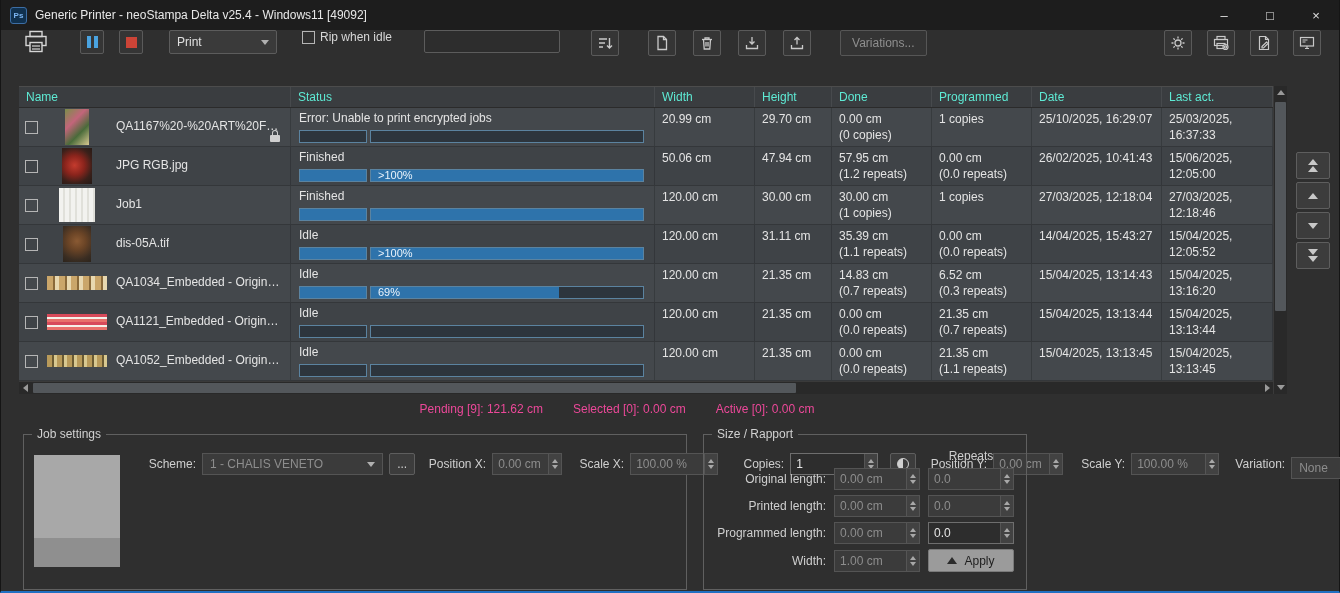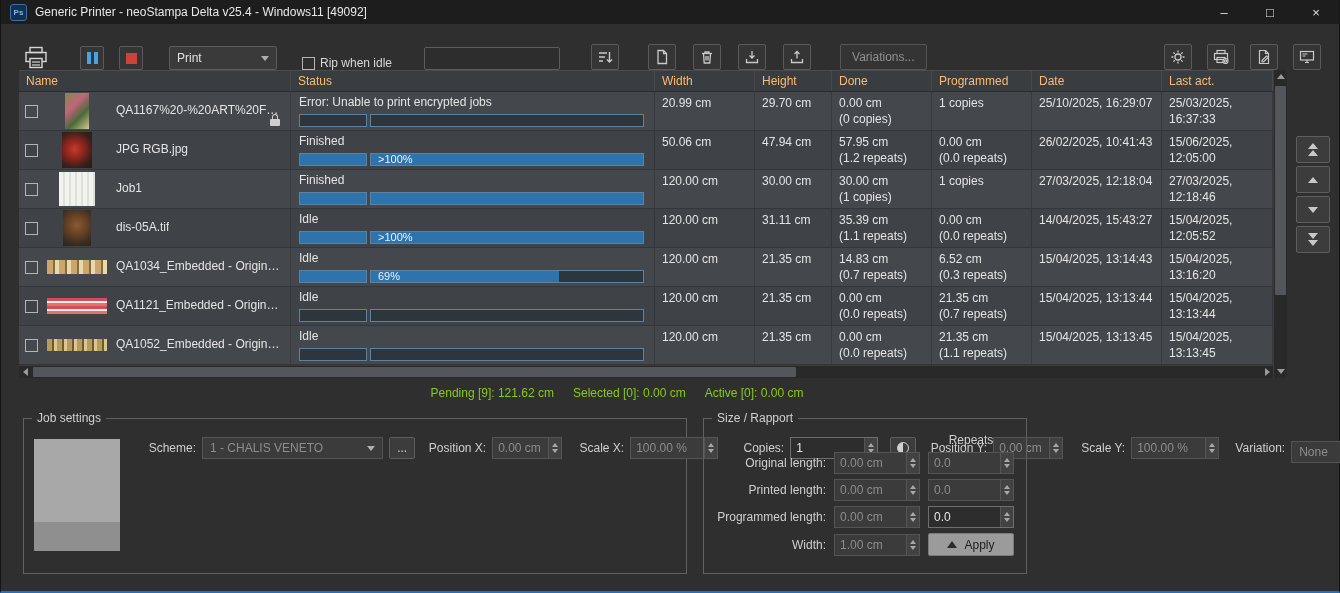--- a/index.html
+++ b/index.html
@@ -4,29 +4,29 @@
 <style>
   * { box-sizing: border-box; margin: 0; padding: 0; }
   html,body { width:1340px; height:593px; overflow:hidden; background:#1a1a1a; }
   body { font-family:"Liberation Sans", sans-serif; font-size:12px; color:#e2e2e2; }
 
   .window { width:1340px; height:593px; display:flex; flex-direction:column;
     background:#2f2f2f; border-left:1px solid #151515; border-right:1px solid #151515;
     border-bottom:2px solid #2170c2; }
 
   
-  .titlebar { height:24px; background:#1d1d1d; display:flex; align-items:center; padding-left:9px; flex:0 0 auto; }
+  .titlebar { height:30px; background:#1d1d1d; display:flex; align-items:center; padding-left:9px; flex:0 0 auto; }
   .app-icon { width:17px; height:17px; border-radius:3px; background:#10314f; border:1px solid #3d6ea5;
     color:#7db6f2; font-size:8px; font-weight:bold; display:flex; align-items:center; justify-content:center; margin-right:8px; }
   .title { color:#e8e8e8; font-size:12px; flex:1; }
   .win-controls { display:flex; height:30px; }
   .win-btn { width:46px; height:30px; display:flex; align-items:center; justify-content:center; color:#e0e0e0; font-size:13px; }
 
   
-  .toolbar { height:46px; display:flex; align-items:flex-end; padding:0 18px 0 22px; flex:0 0 auto; gap:15px; }
+  .toolbar { height:56px; display:flex; align-items:flex-start; padding:0 18px 0 22px; flex:0 0 auto; gap:15px; }
   .tbtn { width:28px; height:26px; background:#353535; border:1px solid #5a5a5a; border-radius:2px;
     display:flex; align-items:center; justify-content:center; flex:0 0 auto; }
   .pp-btn { width:24px; height:24px; }
   .pause-bars { display:flex; gap:3px; }
   .pause-bars i { display:block; width:4px; height:12px; background:#4aa3e0; }
   .stop-sq { width:11px; height:11px; background:#cc4437; }
   .combo { height:24px; background:#3a3a3a; border:1px solid #5c5c5c; border-radius:2px;
     display:flex; align-items:center; padding:0 7px; color:#e0e0e0; }
   .combo .cval { flex:1; white-space:nowrap; overflow:hidden; text-overflow:ellipsis; }
   .carrow { width:0; height:0; border-left:4px solid transparent; border-right:4px solid transparent;
@@ -40,21 +40,21 @@
   .variations-btn { height:26px; background:#343434; border:1px solid #565656; border-radius:2px;
     color:#8f8f8f; padding:0 11px; font-size:12px; margin-left:14px; font-family:inherit; }
   .tspacer { flex:1; }
   .printer-main { margin-right:16px; display:flex; align-items:center; }
 
   
   .table-area { display:flex; flex:0 0 auto; height:308px; padding:0 0 0 18px; }
   .grid-wrap { flex:1; display:flex; flex-direction:column; min-width:0; }
   .thead, .trow { display:grid; grid-template-columns:272px 364px 100px 77px 100px 100px 130px 1fr; }
   .thead { height:22px; background:#3a3d40; border-top:1px solid #4c4c4c; border-bottom:1px solid #2b2b2b; }
-  .thead .hcell { padding:3px 7px; color:#fdba74; border-right:1px solid #474a4d; white-space:nowrap; overflow:hidden; }
+  .thead .hcell { padding:3px 7px; color:#5eead4; border-right:1px solid #474a4d; white-space:nowrap; overflow:hidden; }
   .trow { height:39px; border-bottom:1px solid #34373a; }
   .trow:nth-child(odd) { background:#3f4347; }
   .trow:nth-child(even) { background:#44484c; }
   .cell { border-right:1px solid rgba(0,0,0,0.18); overflow:hidden; padding:4px 7px; line-height:1.3; color:#e4e4e4; }
   .c0 { display:flex; align-items:center; gap:8px; padding:0 6px; position:relative; }
   .thwrap { width:62px; display:flex; align-items:center; justify-content:center; flex:0 0 auto; }
   .thumb { display:block; }
   .th1 { width:24px; height:36px; background:linear-gradient(135deg,#7a8f4a 0%,#c2657a 35%,#4a6b3a 65%,#d8c890 100%); }
   .th2 { width:30px; height:36px; background:radial-gradient(circle at 42% 48%, #c43b2e 0%, #8a241c 38%, #3a201a 70%, #241a16 100%); }
   .th3 { width:36px; height:34px; background:repeating-linear-gradient(90deg,#f2f2ef 0 4px,#e0e0da 4px 6px); }
@@ -91,21 +91,21 @@
   .vthumb { position:absolute; top:3px; left:1px; right:1px; height:74%; background:#53575b; border-radius:1px; }
 
   
   .navcol { width:52px; display:flex; flex-direction:column; align-items:center; gap:3px; padding-top:66px; flex:0 0 auto; }
   .navbtn { width:34px; height:27px; background:#3c3c3c; border:1px solid #5e5e5e; border-radius:2px;
     display:flex; flex-direction:column; align-items:center; justify-content:center; gap:1px; }
   .tu { width:0; height:0; border-left:5px solid transparent; border-right:5px solid transparent; border-bottom:6px solid #c8c8c8; }
   .td { width:0; height:0; border-left:5px solid transparent; border-right:5px solid transparent; border-top:6px solid #c8c8c8; }
 
   
-  .statusline { height:30px; display:flex; align-items:center; justify-content:center; gap:19px; color:#84cc16; padding-right:106px; flex:0 0 auto; }
+  .statusline { height:30px; display:flex; align-items:center; justify-content:center; gap:30px; color:#ec4899; padding-right:106px; flex:0 0 auto; }
 
   
   .panels { display:flex; gap:16px; padding:10px 22px 0 22px; flex:0 0 auto; }
   .panel { position:relative; border:1px solid #606060; height:156px; }
   .legend { position:absolute; top:-8px; left:8px; background:#2f2f2f; padding:0 5px; color:#d0d0d0; font-size:12px; }
   .js-panel { width:664px; display:flex; gap:12px; padding:16px 8px 8px 10px; }
   .preview { width:86px; height:112px; margin-top:4px; flex:0 0 auto;
     background:linear-gradient(#a8a8a8 0 74%, #8f8f8f 74% 100%); }
   .js-form { flex:1; display:flex; flex-direction:row; gap:7px; padding-top:2px; min-width:0; }
   .frow { display:flex; align-items:center; gap:6px; height:22px; }

